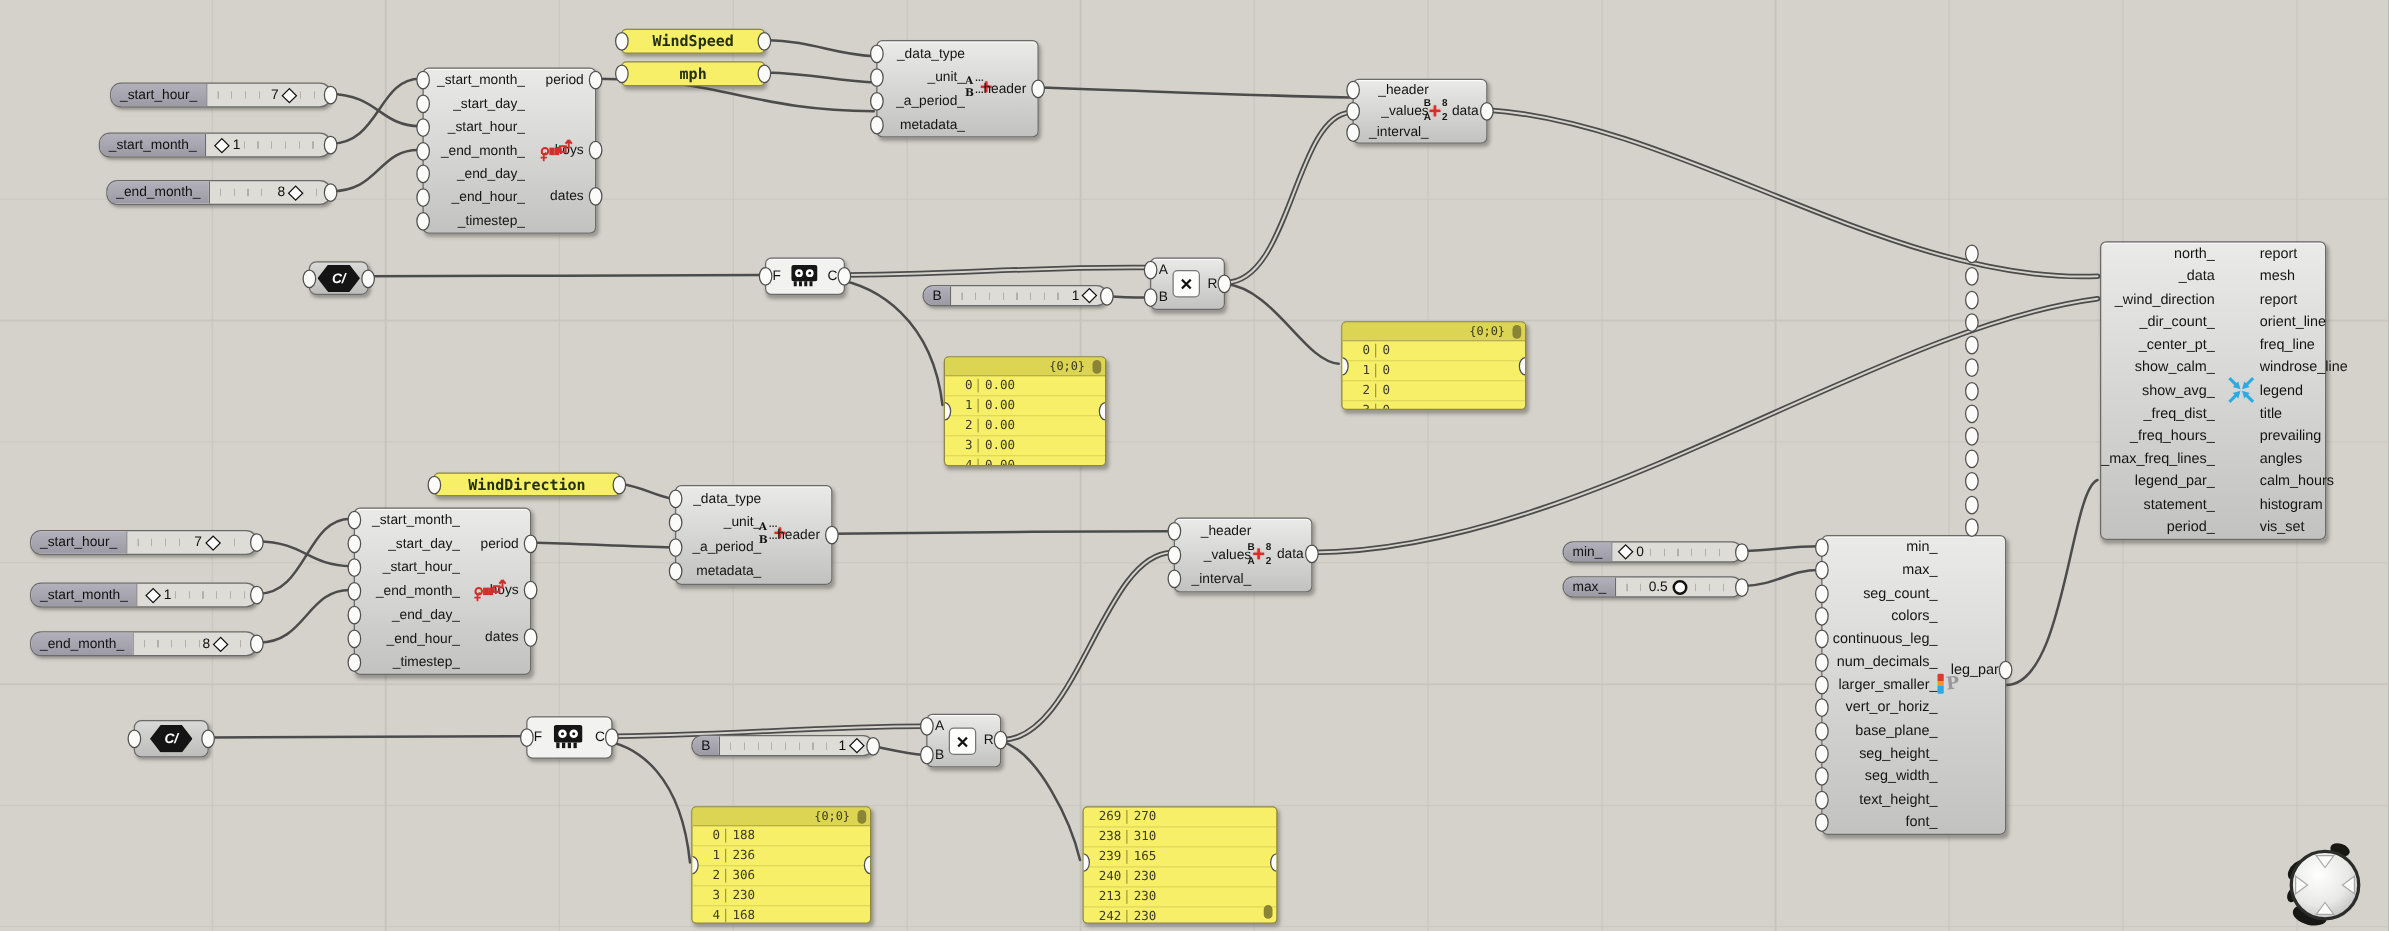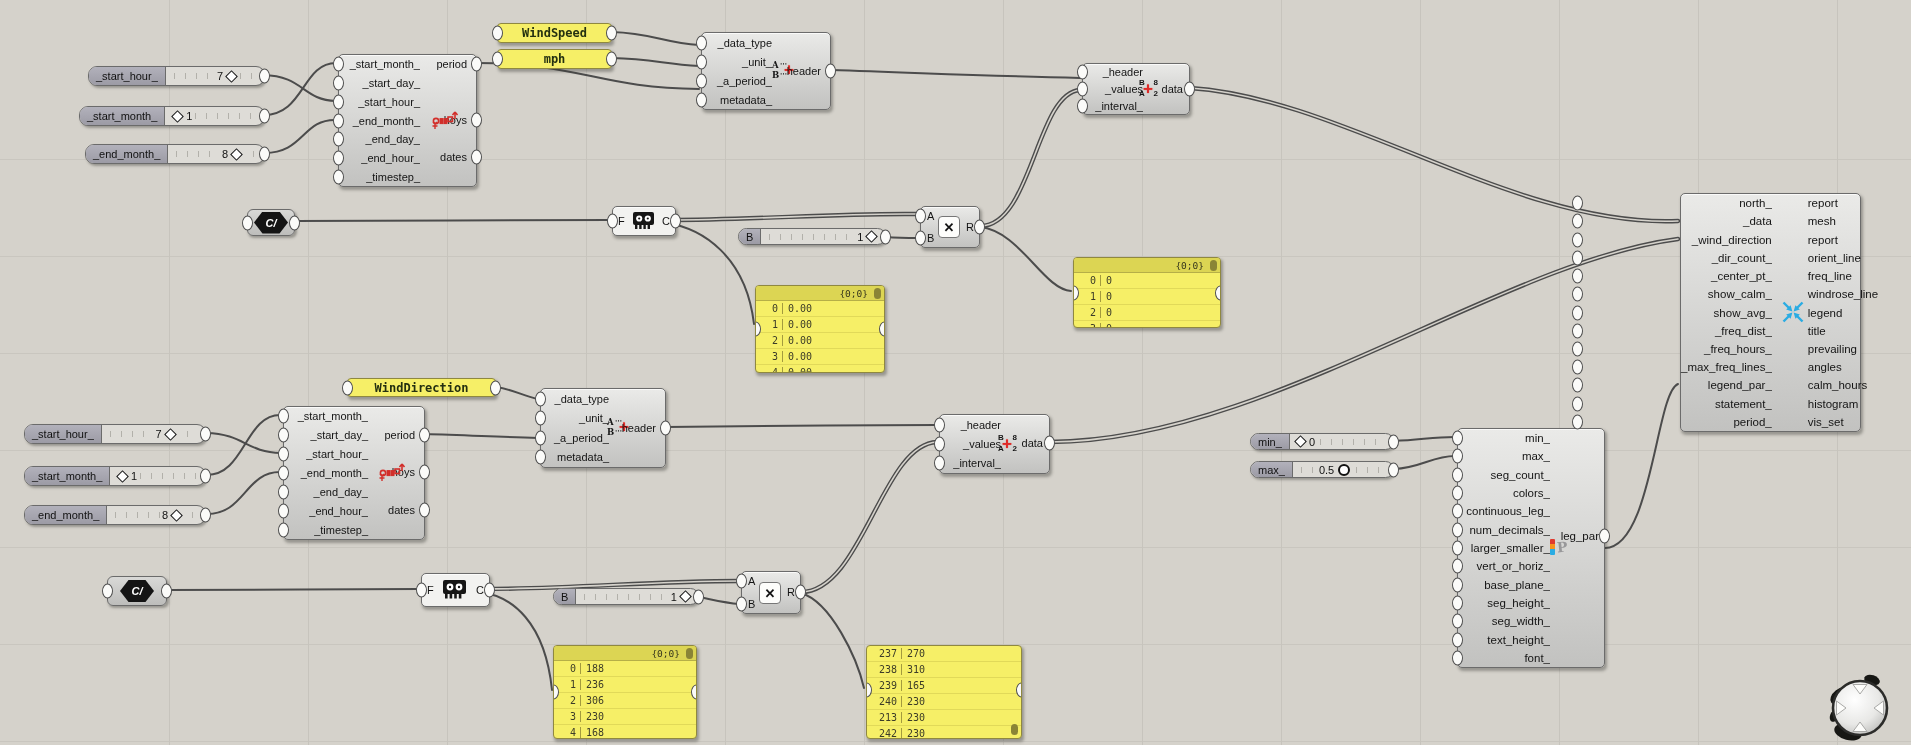--- a/index.html
+++ b/index.html
@@ -834,21 +834,21 @@
           <span class="pidx">4</span>
           <span class="pval">168</span>
         </div>
       </div>
     <span class="nub l"></span>
       <span class="nub r"></span>
   </div>
   <div class="panel idx-w" style="left:866px;top:645px;width:154px;height:92px;">
     <div>
         <div class="prl">
-          <span class="pidx">237</span>
+          <span class="pidx">269</span>
           <span class="pval">270</span>
         </div>
         <div class="prl">
           <span class="pidx">238</span>
           <span class="pval">310</span>
         </div>
         <div class="prl">
           <span class="pidx">239</span>
           <span class="pval">165</span>
         </div>

